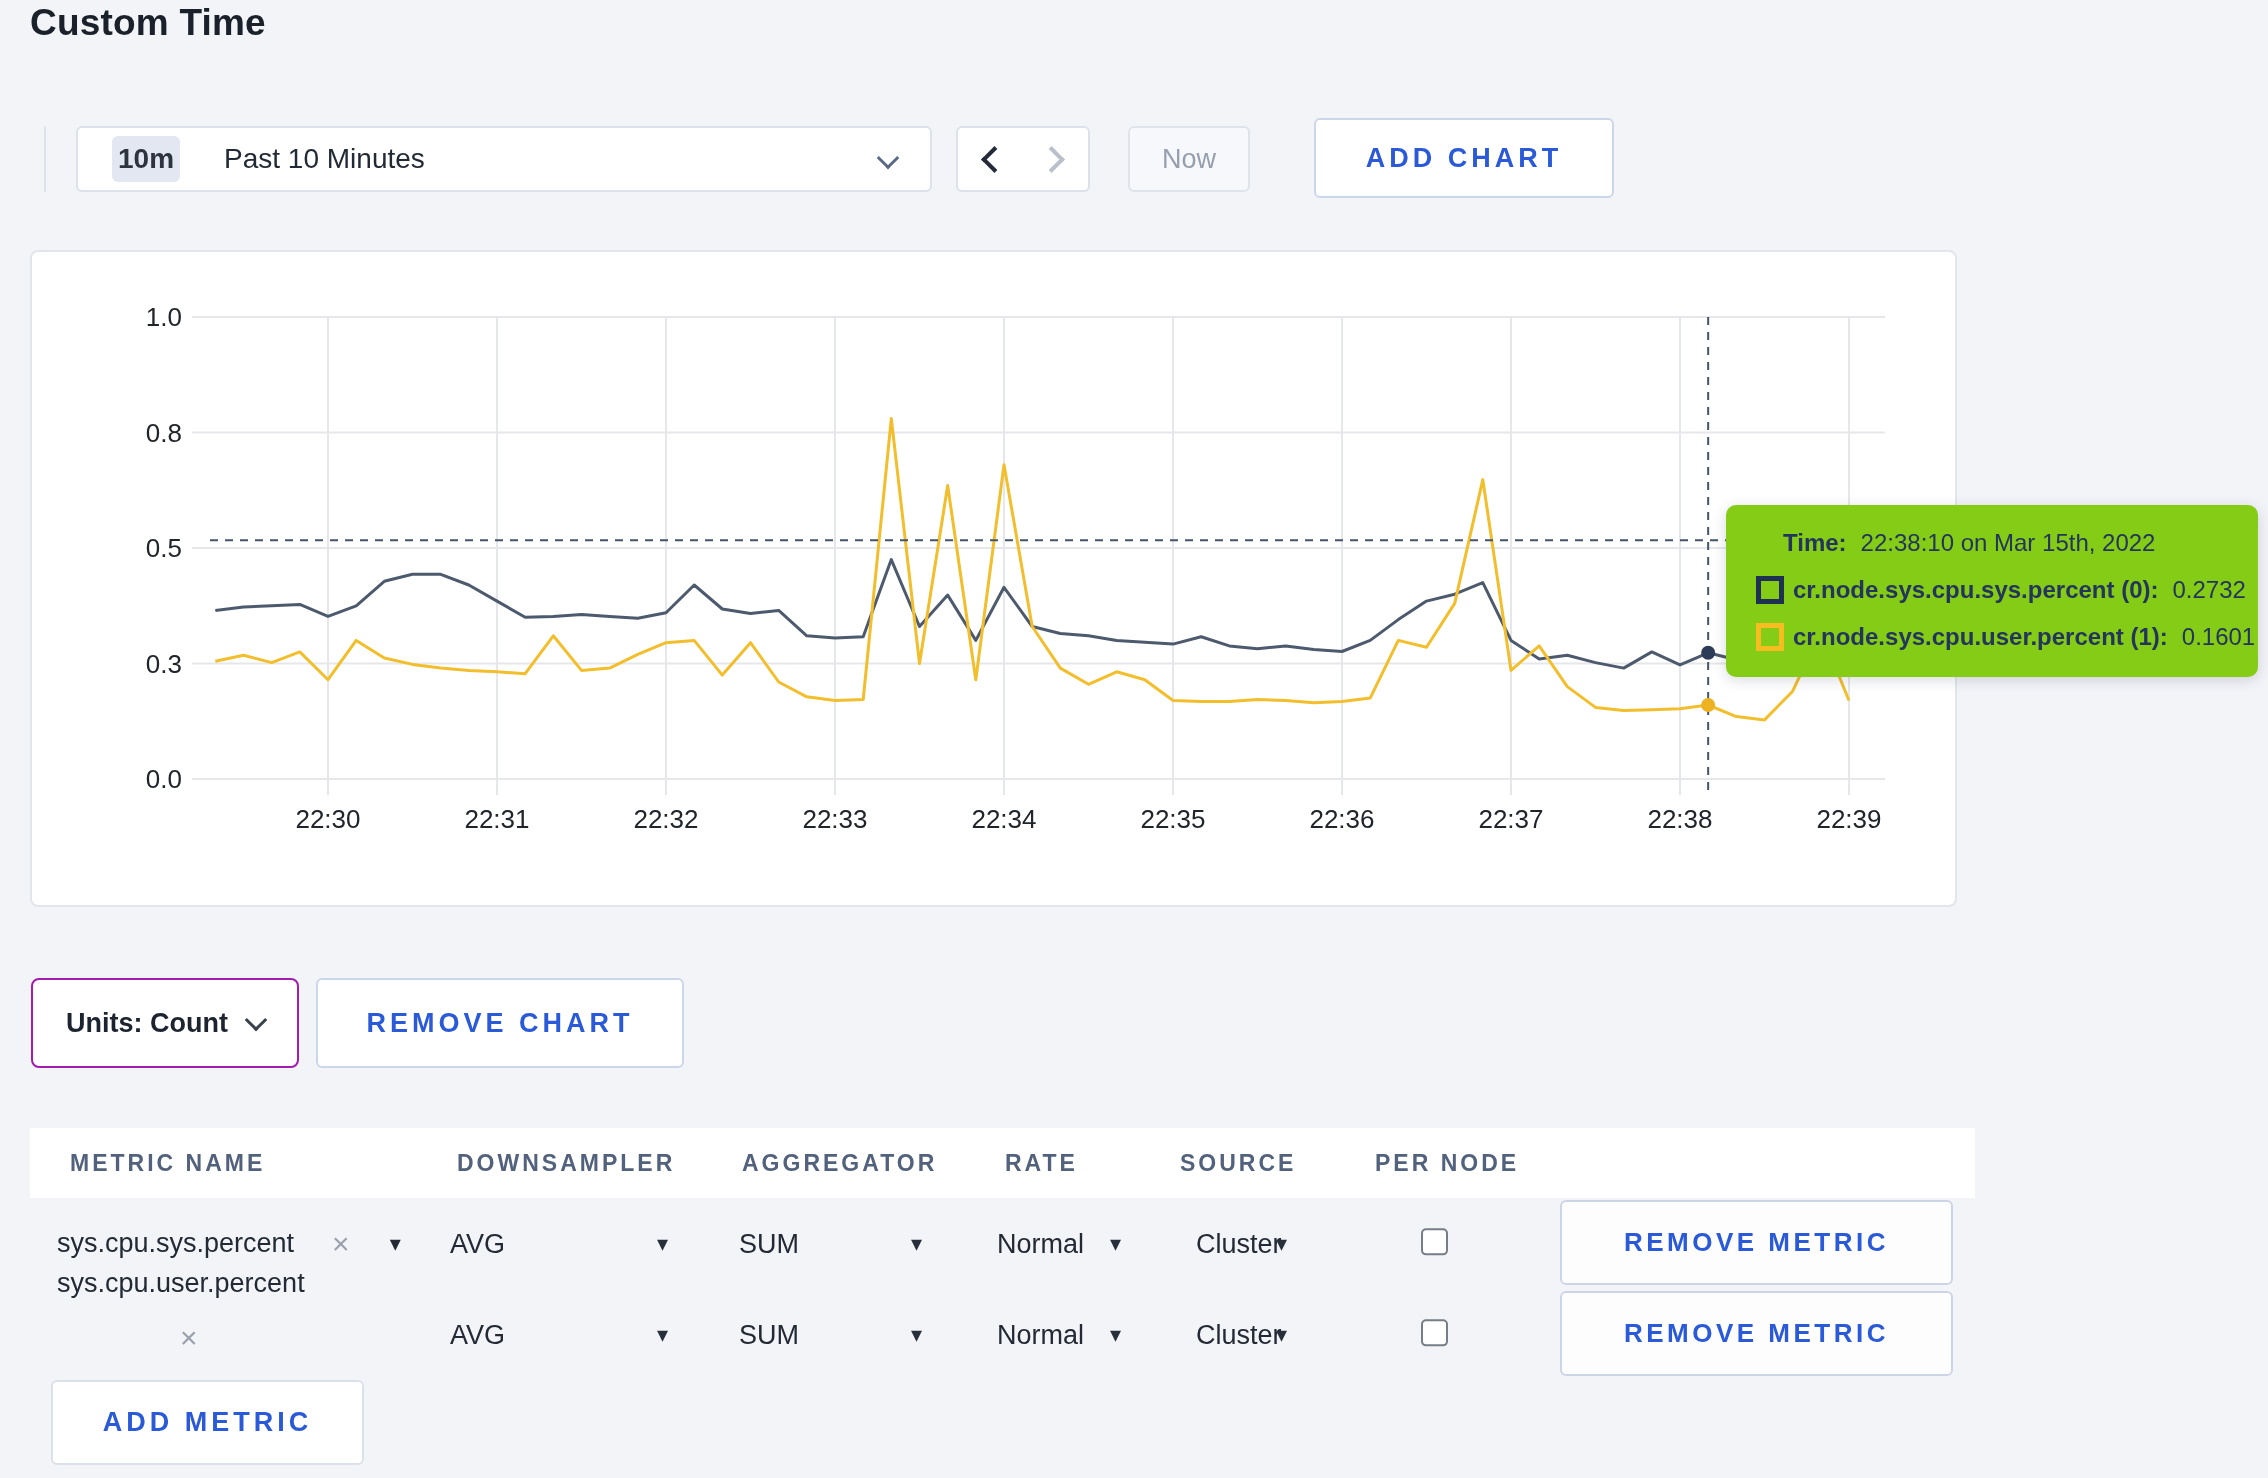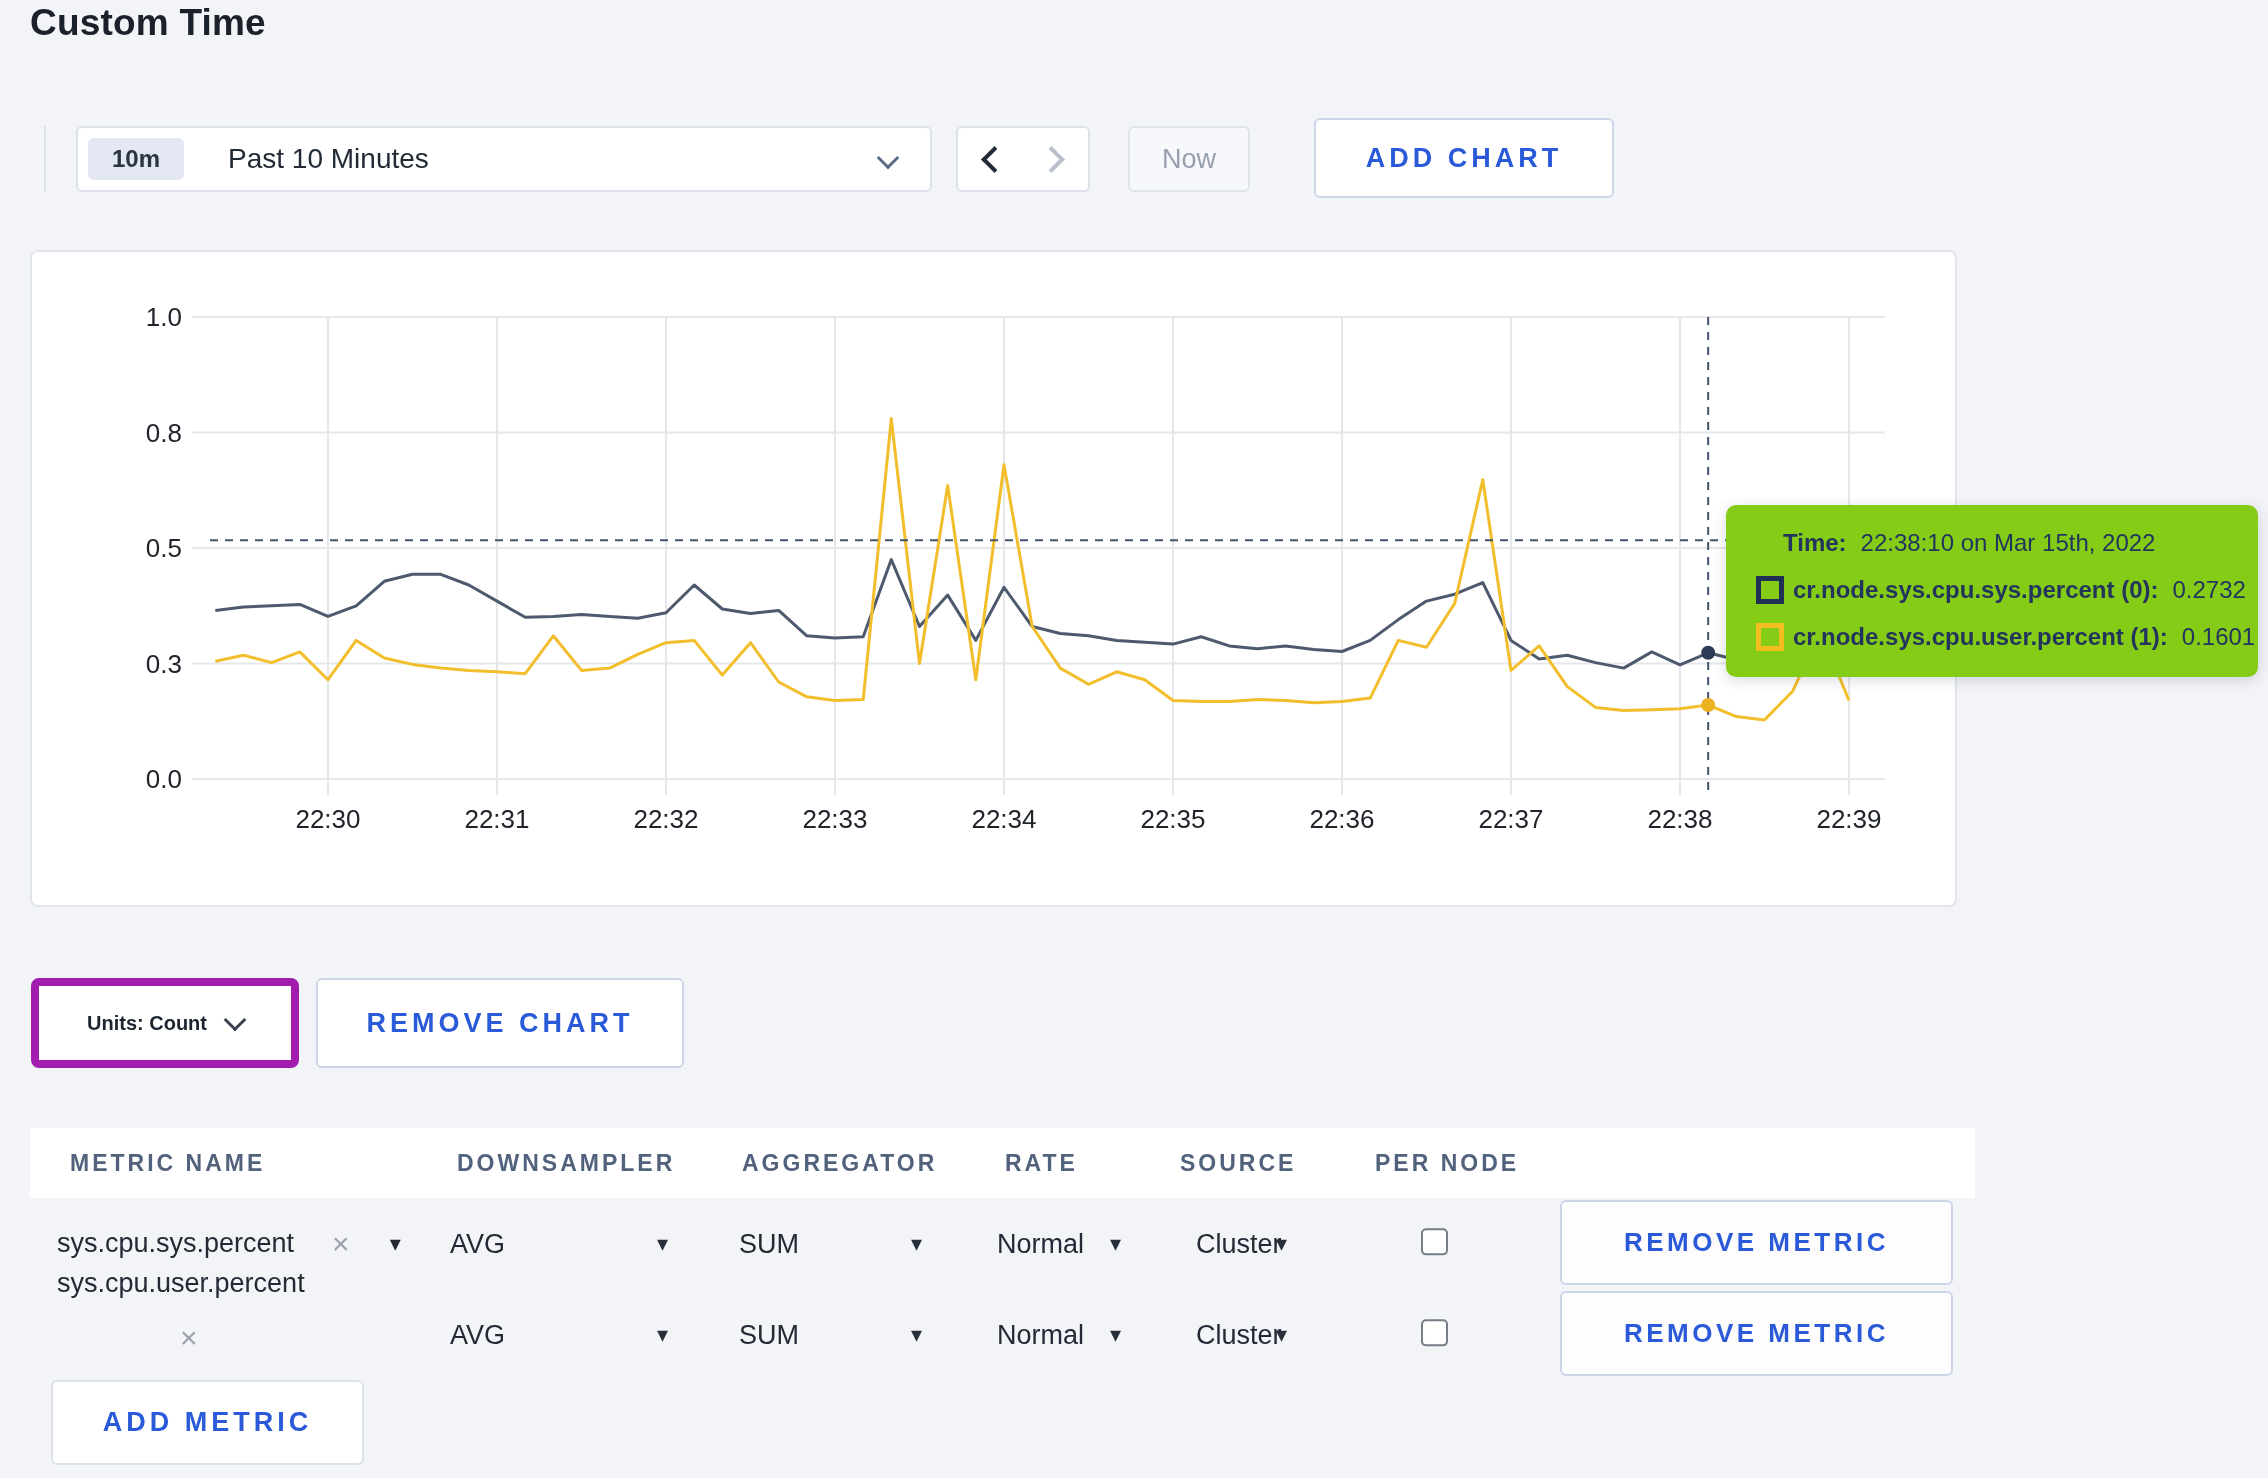--- a/index.html
+++ b/index.html
@@ -15,22 +15,22 @@
     font-size:37px;font-weight:600;color:#1b212b;letter-spacing:.2px;
   }
   
   .tb-divider{position:absolute;left:44px;top:126px;width:2px;height:66px;background:#dfe2ea;}
   .time-select{
     position:absolute;left:76px;top:126px;width:856px;height:66px;
     background:#fff;border:2px solid #dde1ea;border-radius:6px;box-sizing:border-box;
     display:flex;align-items:center;cursor:pointer;
   }
   .time-badge{
-    margin-left:10px;background:#e3e7f1;border-radius:6px;
-    padding:7px 24px;font-size:24px;font-weight:700;color:#2c3440;
+    margin-left:34px;background:#e3e7f1;border-radius:6px;
+    padding:7px 6px;font-size:28px;font-weight:700;color:#2c3440;
   }
   .time-label{margin-left:44px;font-size:28px;color:#222a36;}
   .chev{display:inline-block;width:13px;height:13px;border-right:3px solid #5a6a85;border-bottom:3px solid #5a6a85;}
   .chev-down{transform:rotate(45deg);}
   .time-select .chev-down{position:absolute;right:34px;top:22px;}
   .nav-btn{
     position:absolute;top:126px;width:68px;height:66px;background:#fff;
     border:2px solid #dde1ea;box-sizing:border-box;display:flex;align-items:center;justify-content:center;cursor:pointer;
   }
   .nav-back{left:956px;border-radius:6px 0 0 6px;}
@@ -61,23 +61,23 @@
   }
   .tt-row{height:47px;display:flex;align-items:center;padding-left:57px;font-size:24px;color:#23355c;}
   .tt-row.legend{padding-left:30px;}
   .tt-sq{width:18px;height:18px;border:5px solid #23355c;box-sizing:content-box;margin-right:9px;flex:none;}
   .tt-label{font-weight:700;color:#23355c;white-space:nowrap;}
   .tt-val{margin-left:14px;color:#23355c;}
   .tt-time-label{font-weight:700;margin-right:14px;}
   
   .units-btn{
     position:absolute;left:31px;top:978px;width:268px;height:90px;
-    background:#fff;border:8px solid #a21caf;border-radius:8px;box-sizing:border-box;
+    background:#fff;border:2px solid #a21caf;border-radius:8px;box-sizing:border-box;
     display:flex;align-items:center;justify-content:center;cursor:pointer;
-    font-size:20px;font-weight:700;color:#1c2430;
+    font-size:27px;font-weight:700;color:#1c2430;
   }
   .units-btn .chev-down{margin-left:20px;margin-top:-6px;border-color:#39414e;}
   .remove-chart-btn{position:absolute;left:316px;top:978px;width:368px;height:90px;font-size:27px;}
   
   .table-head{position:absolute;left:30px;top:1128px;width:1945px;height:70px;background:#fff;}
   .th{
     position:absolute;top:50%;transform:translateY(-50%);
     font-size:23px;font-weight:600;letter-spacing:3px;color:#53627c;white-space:nowrap;
   }
   .rows-wrap{position:absolute;left:30px;top:1198px;width:1945px;}

